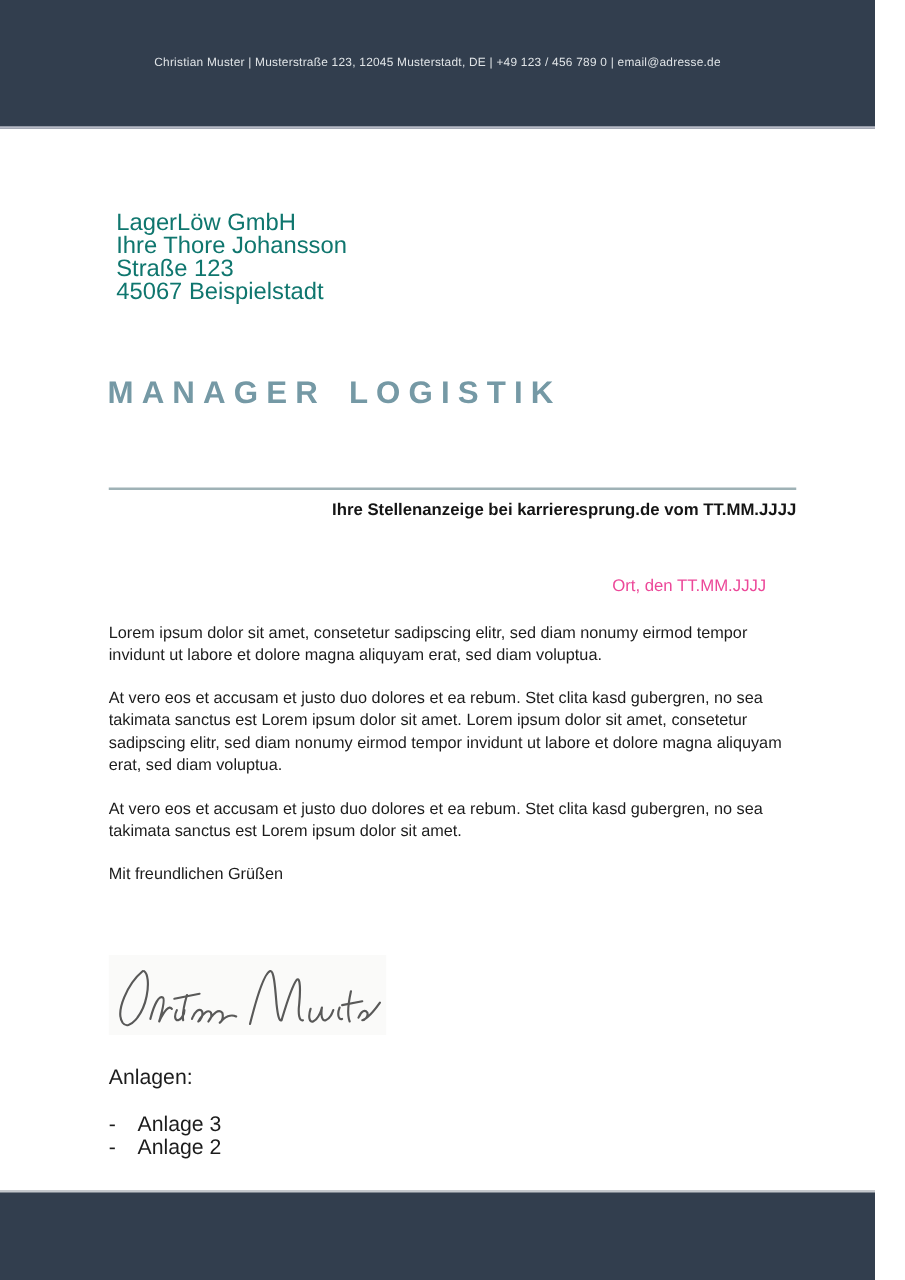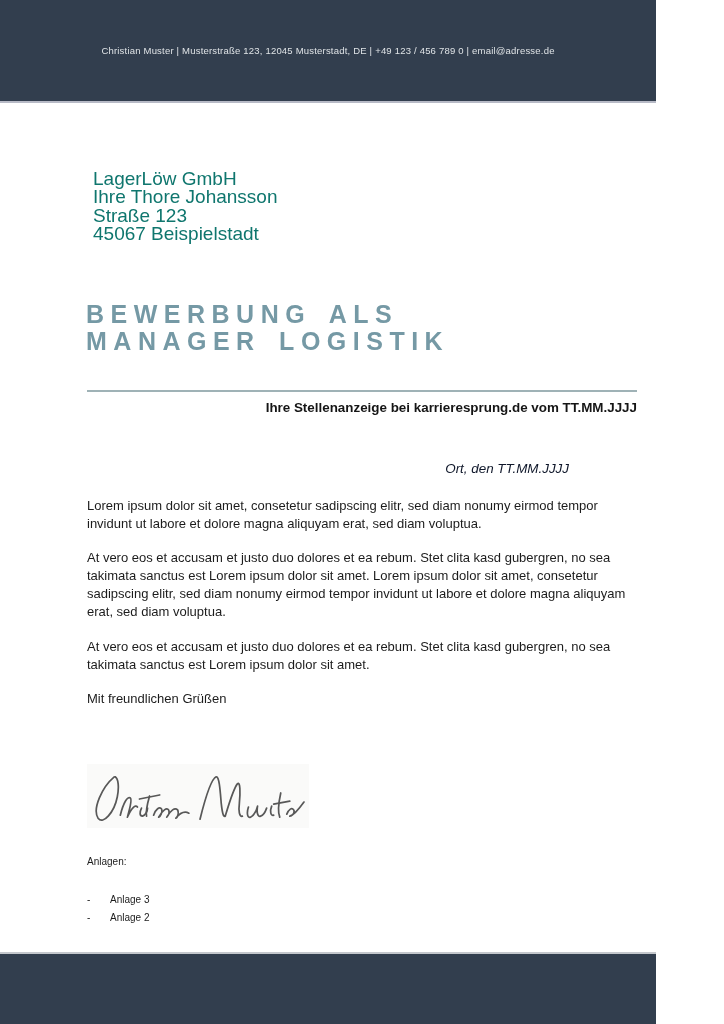--- a/index.html
+++ b/index.html
@@ -8,20 +8,21 @@
     background: #ffffff;
     font-family: "Liberation Sans", sans-serif;
   }
   .page {
     position: relative;
     width: 656px;
     height: 1024px;
     background: #ffffff;
     overflow: hidden;
     color: #1c1c1c;
+    padding-left: 44px;
   }
 
   
   .band-top {
     position: absolute;
     top: 0; left: 0; right: 0;
     height: 101px;
     background: #323e4e;
     border-bottom: 2px solid #b7bac6;
     display: flex;
@@ -84,22 +85,21 @@
     font-weight: bold;
     color: #151515;
     text-align: right;
   }
 
   .date-line {
     position: absolute;
     top: 461px;
     right: 87px;
     font-size: 13.4px;
-    font-style: italic;
-    color: #0f172a;
+    color: #ec4899;
     text-align: right;
   }
 
   
   .letter-body {
     position: absolute;
     top: 497px;
     left: 87px;
     width: 558px;
     font-size: 13px;
@@ -117,21 +117,21 @@
     height: 64px;
     background: rgba(120, 118, 105, 0.04);
   }
   .signature svg { width: 100%; height: 100%; display: block; }
 
   
   .attachments {
     position: absolute;
     top: 853px;
     left: 87px;
-    font-size: 10px;
+    font-size: 17px;
     line-height: 18.2px;
     color: #1c1c1c;
   }
   .attachments .att-title { margin-bottom: 20px; }
   .att-item { display: flex; }
   .att-bullet { width: 23px; flex: 0 0 23px; }
 </style>
 </head>
 <body>
 
@@ -142,21 +142,20 @@
   </div>
 
   <div class="recipient">
     <div>LagerLöw GmbH</div>
     <div>Ihre Thore Johansson</div>
     <div>Straße 123</div>
     <div>45067 Beispielstadt</div>
   </div>
 
   <div class="headline">
-    <div class="line1">BEWERBUNG ALS</div>
     <div class="line2">MANAGER LOGISTIK</div>
   </div>
 
   <div class="rule"></div>
 
   <div class="subject">Ihre Stellenanzeige bei karrieresprung.de vom TT.MM.JJJJ</div>
 
   <div class="date-line">Ort, den TT.MM.JJJJ</div>
 
   <div class="letter-body">

